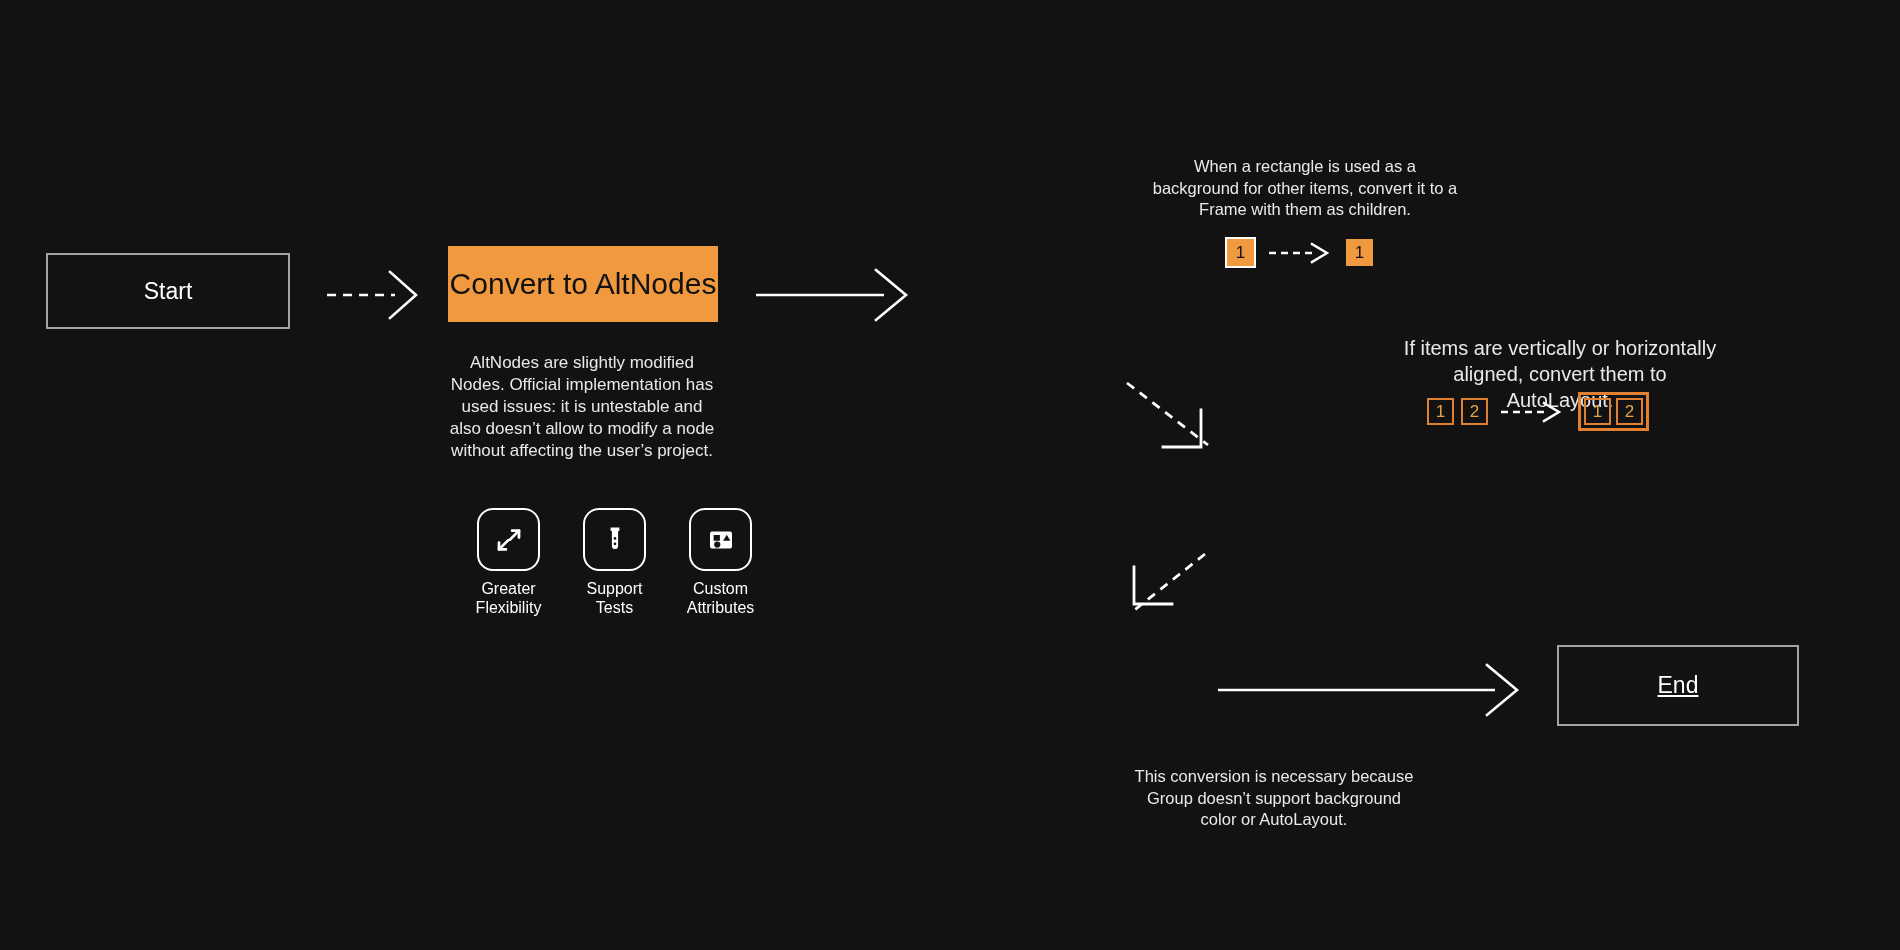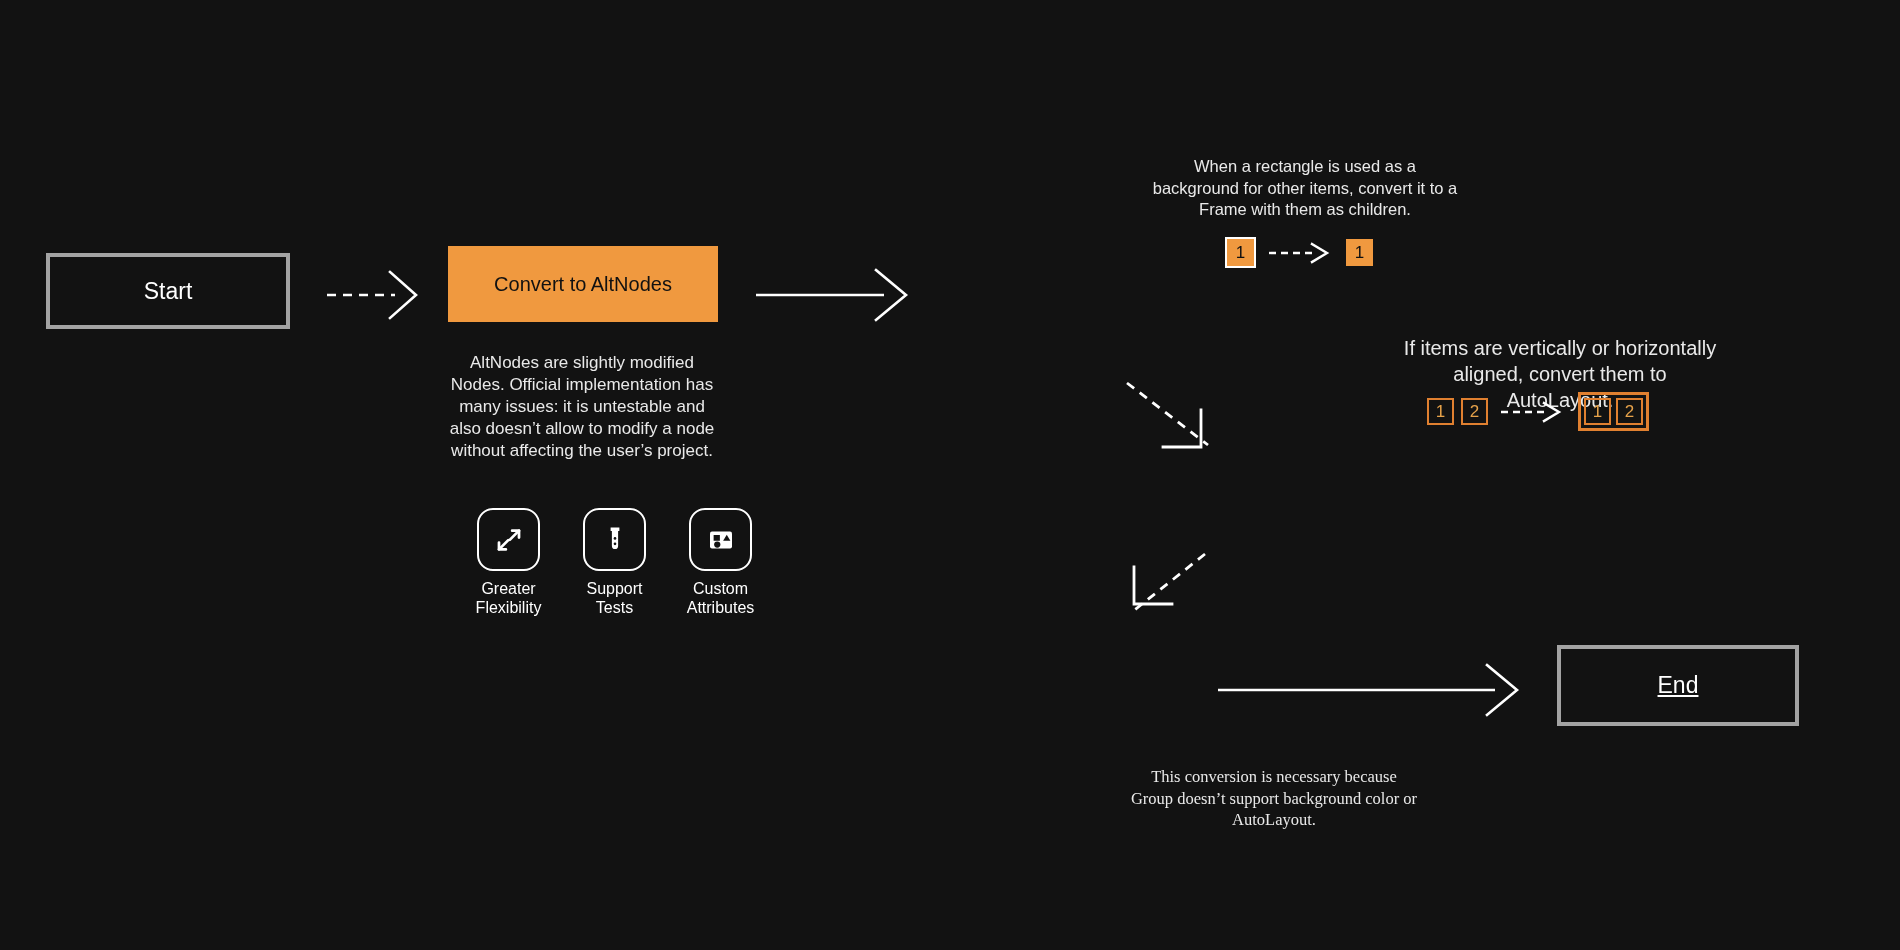--- a/index.html
+++ b/index.html
@@ -13,45 +13,45 @@
 
   .page-title {
     position: absolute; left: 47px; top: 40px;
     font-size: 49px; font-weight: bold; color: #ffffff;
     letter-spacing: -0.5px; white-space: nowrap;
   }
 
   
   .term-box {
     position: absolute;
-    border: 4px solid #a3a3a3;
+    border: 2px solid #a3a3a3;
     background: #121212;
     display: flex; align-items: center; justify-content: center;
     color: #ffffff; font-size: 23px; font-weight: 400;
   }
   #node-start { left: 46px; top: 253px; width: 244px; height: 76px; }
   #node-end   { left: 1557px; top: 645px; width: 242px; height: 81px; text-decoration: underline; }
 
   
   #node-convert {
     position: absolute; left: 448px; top: 246px; width: 270px; height: 76px;
     background: #f0993f;
     display: flex; align-items: center; justify-content: center;
-    color: #111111; font-size: 20px; font-weight: 500;
+    color: #111111; font-size: 30px; font-weight: 500;
   }
 
   
   .para {
     position: absolute; color: #e9e9e9;
     font-size: 17px; line-height: 1.30; text-align: center;
   }
   #convert-desc { left: 448px; top: 352px; width: 268px; }
   #anno-rect-text { left: 1149px; top: 156px; width: 312px; font-size: 16.5px; line-height: 1.31; }
   #anno-auto-text { left: 1400px; top: 335px; width: 320px; font-size: 20px; line-height: 1.31; }
-  #anno-group-text { left: 1129px; top: 766px; width: 290px; font-size: 16.5px; line-height: 1.31; font-family: Liberation Serif, serif; }
+  #anno-group-text { left: 1129px; top: 766px; width: 290px; font-size: 16.5px; line-height: 1.31; }
 
   
   #features {
     position: absolute; left: 452px; top: 508px;
     display: flex; gap: 17px;
   }
   .feature { width: 65px; display: flex; flex-direction: column; align-items: center; margin-left: 24px; }
   .feature-card {
     width: 63px; height: 63px; border: 2px solid #ffffff; border-radius: 16px;
     background: #121212; display: flex; align-items: center; justify-content: center;
@@ -133,21 +133,21 @@
   </svg>
 
   <div class="term-box" id="node-start">
     <span>Start</span>
   </div>
 
   <div id="node-convert">
     <span>Convert to AltNodes</span>
   </div>
 
-  <div class="para" id="convert-desc">AltNodes are slightly modified Nodes. Official implementation has many issues: it is untestable and also doesn’t allow to modify a node without affecting the user’s project.</div>
+  <div class="para" id="convert-desc">AltNodes are slightly modified Nodes. Official implementation has used issues: it is untestable and also doesn’t allow to modify a node without affecting the user’s project.</div>
 
   <div id="features">
 
     <div class="feature">
       <div class="feature-card">
         <svg width="30" height="30" viewBox="0 0 24 24">
           <g stroke="#ffffff" stroke-width="2.2" stroke-linecap="round" stroke-linejoin="round" fill="none">
             <polyline points="14.5,4.5 20,4.5 20,10"></polyline>
             <line x1="20" y1="4.5" x2="12.6" y2="11.9"></line>
             <polyline points="9.5,19.5 4,19.5 4,14"></polyline>

